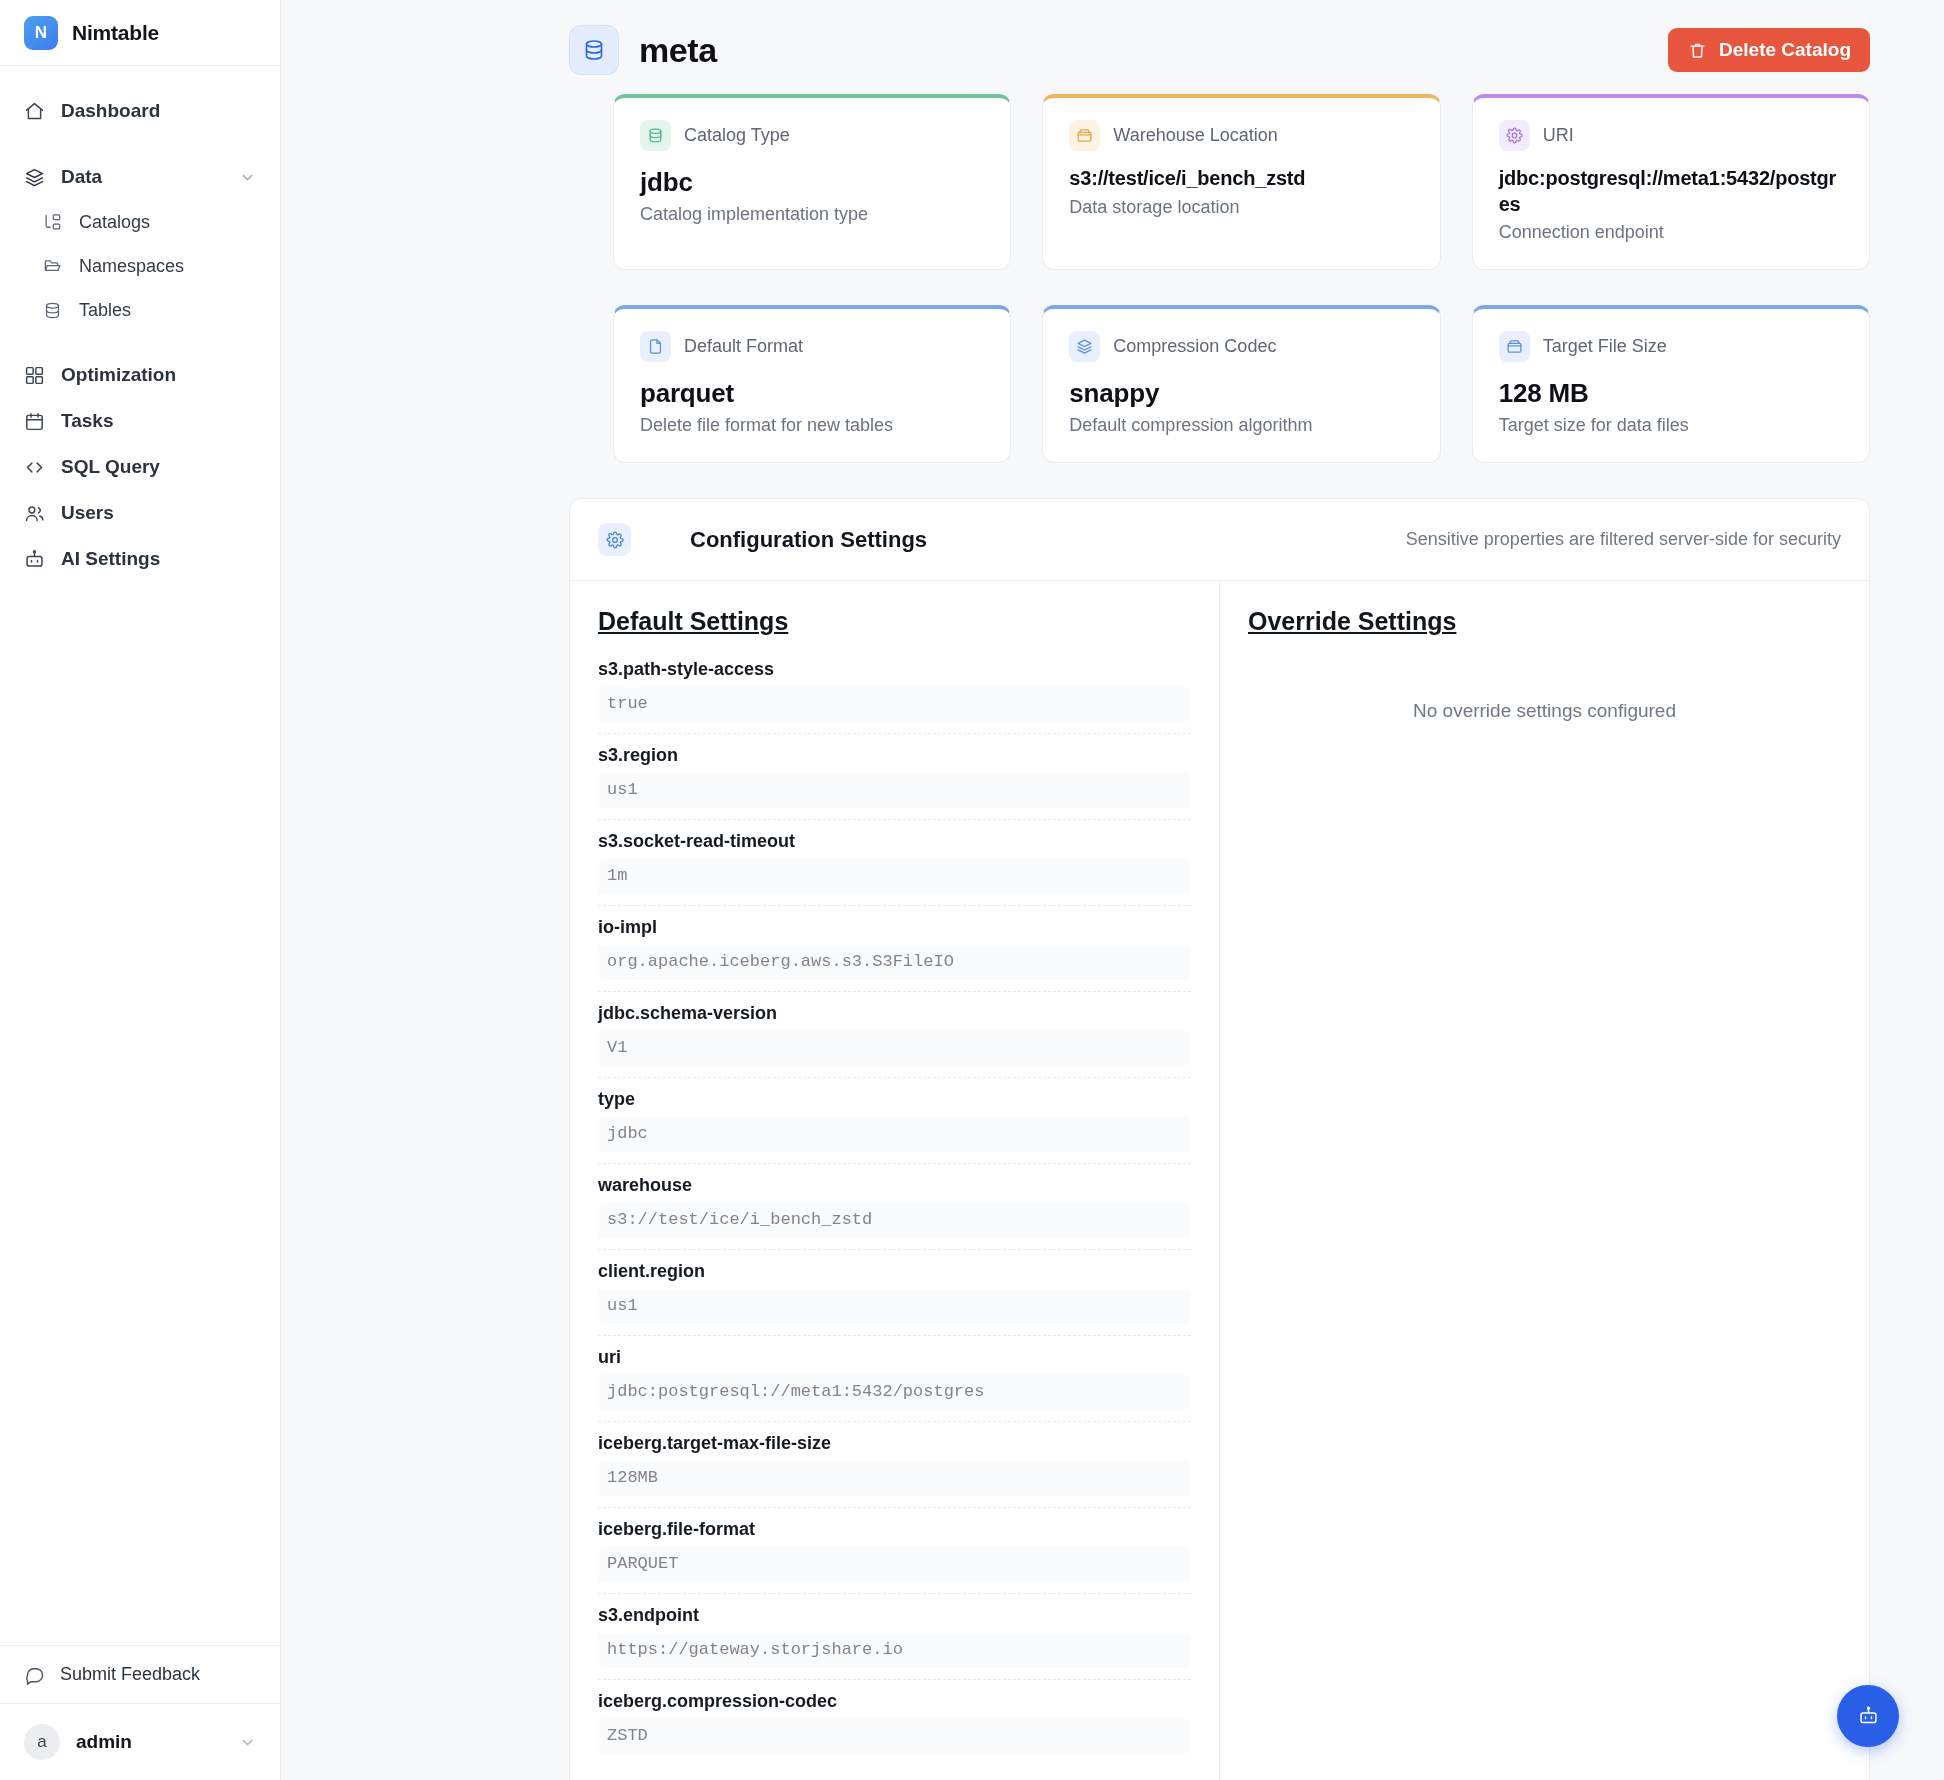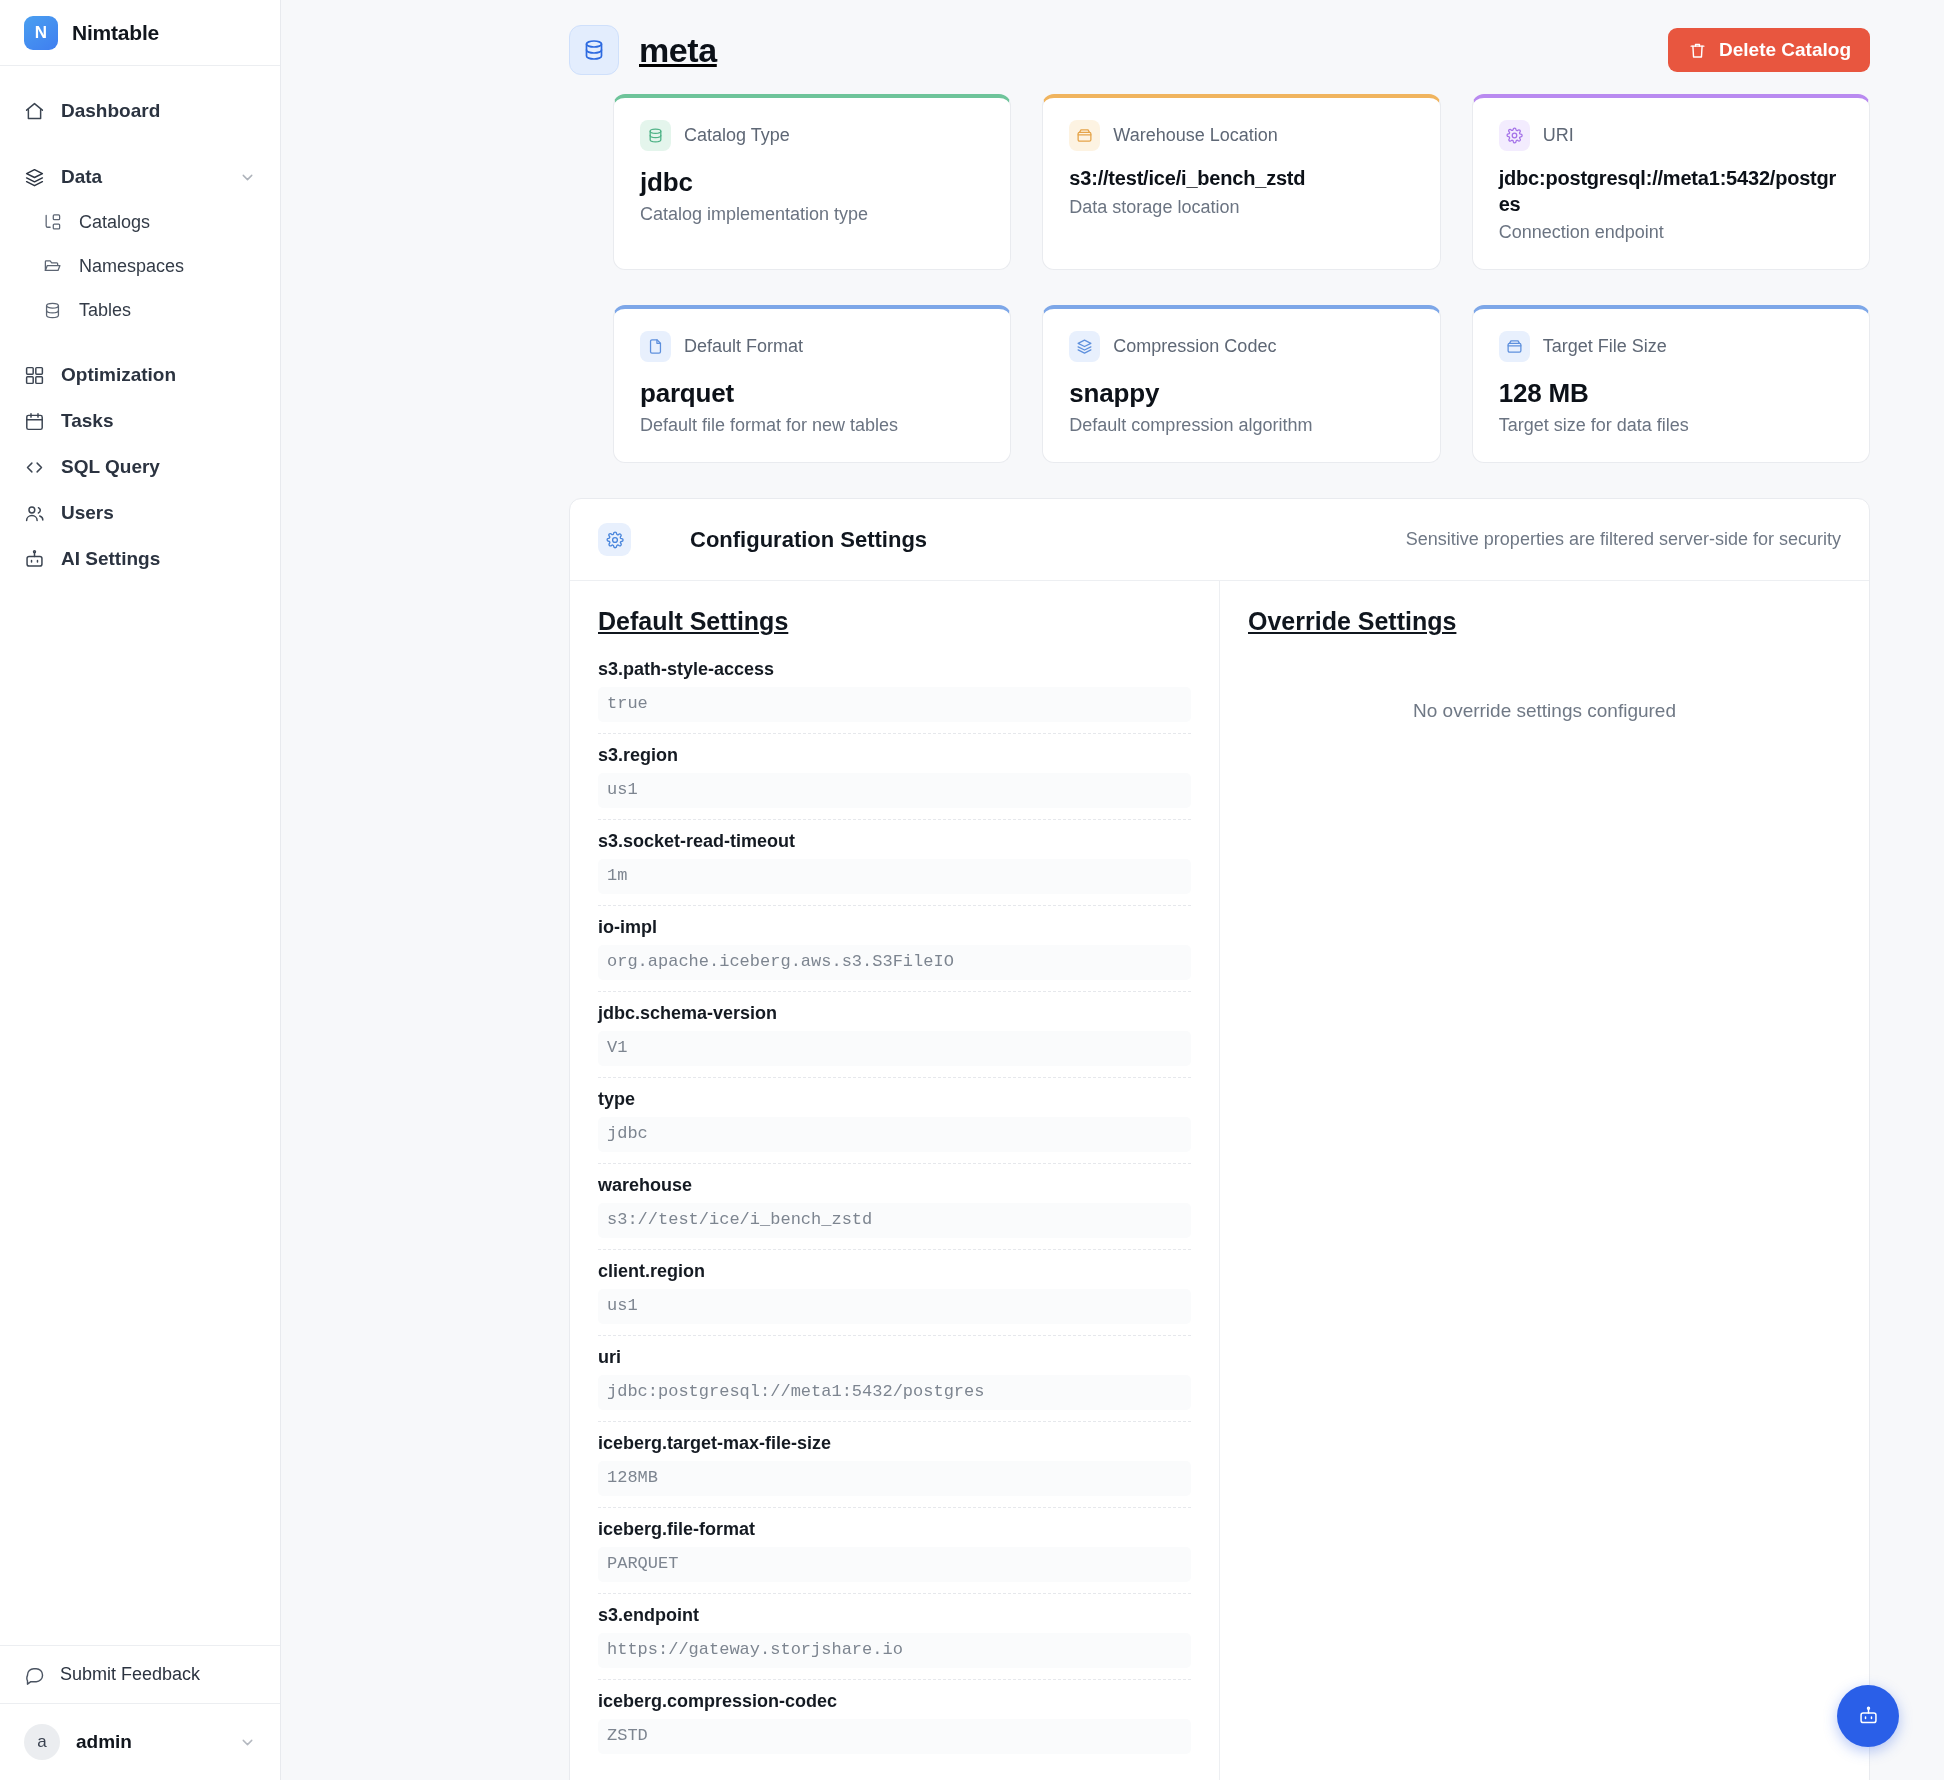--- a/index.html
+++ b/index.html
@@ -68,21 +68,21 @@
   .username { font-size: 19px; font-weight: 600; color: #11161d; }
   .userrow .chev { margin-left: auto; opacity: .5; display:flex; }
 
   
   .main { flex: 1; height: 1780px; overflow: hidden; position: relative; background: #f7f8fa; }
   .topbar {
     display: flex; align-items: center;
     padding: 24px 74px 18px 288px;
     height: 94px;
   }
-  .title-wrap { display: flex; align-items: center; gap: 20px; text-decoration: underline; }
+  .title-wrap { display: flex; align-items: center; gap: 20px; }
   .title-badge {
     width: 50px; height: 50px; border-radius: 12px;
     background: #e3edfd; border: 1px solid #cfe0fb;
     display: flex; align-items: center; justify-content: center;
     color: #2d6ae0;
   }
   .page-title { font-size: 34px; font-weight: 700; color: #0c1118; letter-spacing: -0.4px; }
   .delete-btn {
     margin-left: auto;
     background: #e8563f; color: #fff;
@@ -403,21 +403,21 @@
           <div class="sc-head">
             <span class="sc-ico" style="background:#e8f0fd">
               <svg width="17" height="17" viewBox="0 0 24 24" fill="none" stroke="#5e90dd" stroke-width="1.8" stroke-linecap="round" stroke-linejoin="round">
                   <path d="M14 2.5H7a2 2 0 0 0-2 2v15a2 2 0 0 0 2 2h10a2 2 0 0 0 2-2V7.5z"></path>
                   <path d="M14 2.5v5h5"></path>
                 </svg>
             </span>
             <span class="sc-label">Default Format</span>
           </div>
           <div class="sc-value">parquet</div>
-          <div class="sc-desc">Default file format for new tables</div>
+          <div class="sc-desc">Delete file format for new tables</div>
         </div>
 
         <div class="stat-card r2" style="border-top-color:#7da7e8">
           <div class="sc-head">
             <span class="sc-ico" style="background:#e8f0fd">
               <svg width="17" height="17" viewBox="0 0 24 24" fill="none" stroke="#5e90dd" stroke-width="1.8" stroke-linecap="round" stroke-linejoin="round">
                   <path d="M12 3l9 4.5-9 4.5-9-4.5L12 3z"></path>
                   <path d="M3 12.5l9 4.5 9-4.5"></path>
                   <path d="M3 16.8l9 4.5 9-4.5"></path>
                 </svg>

